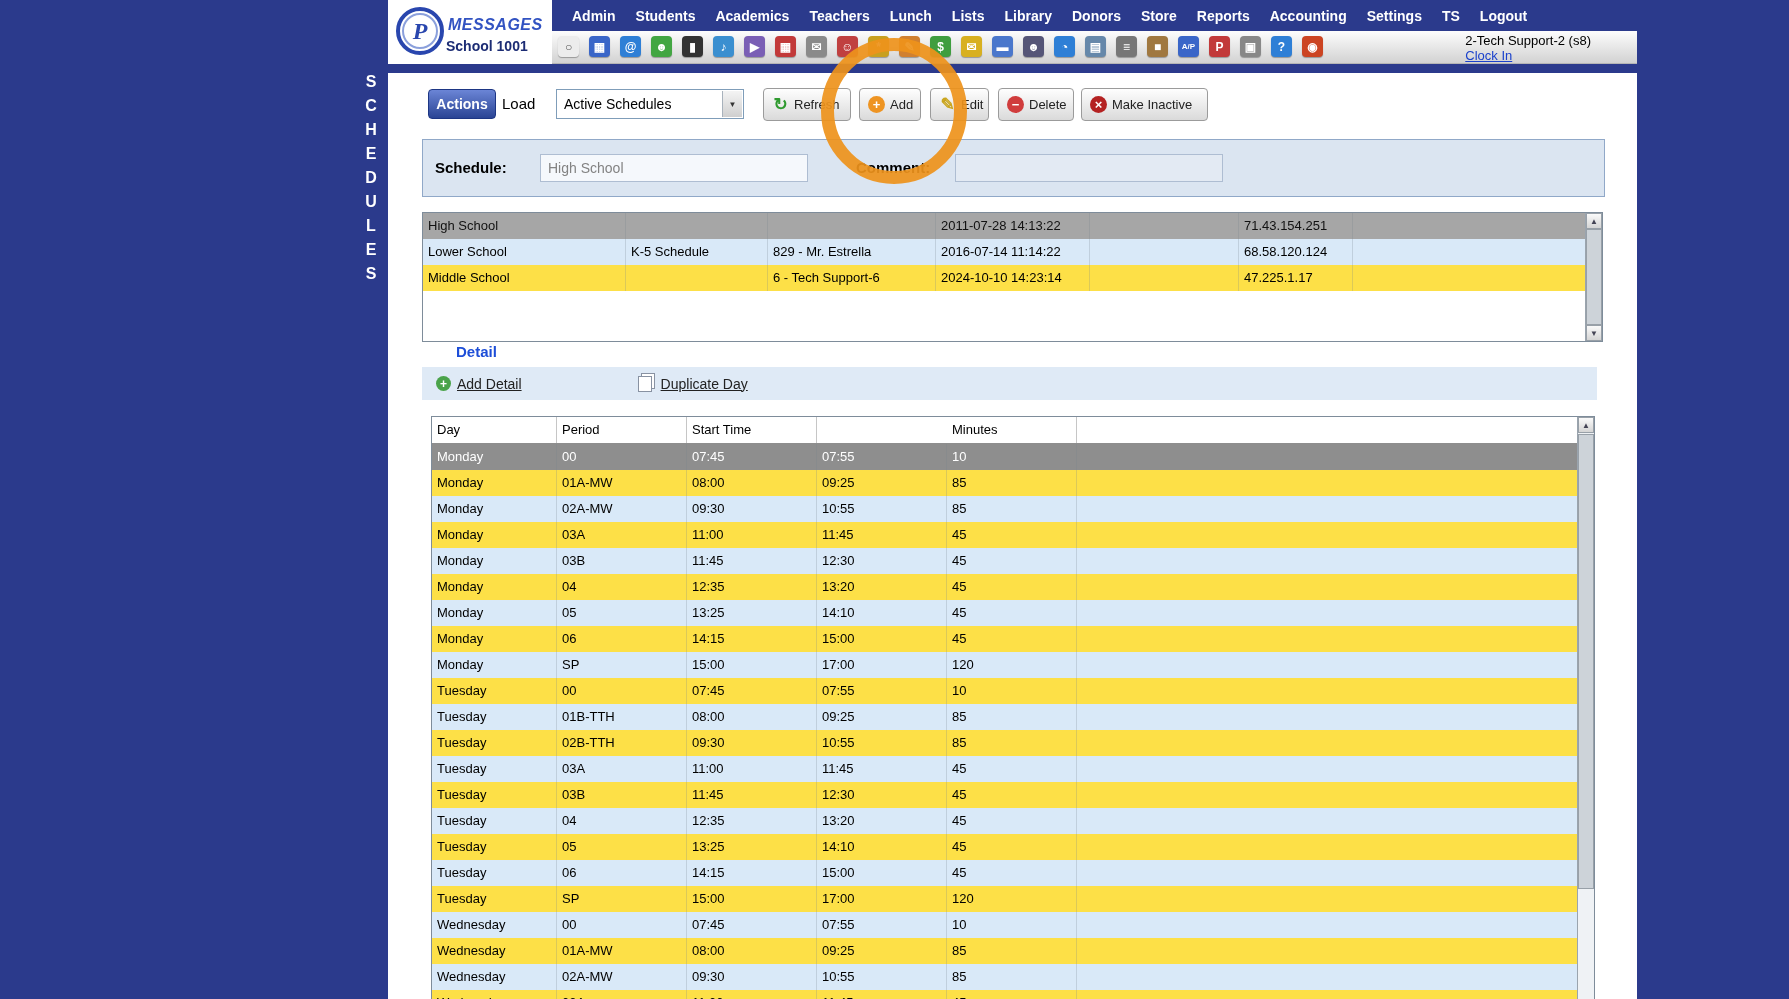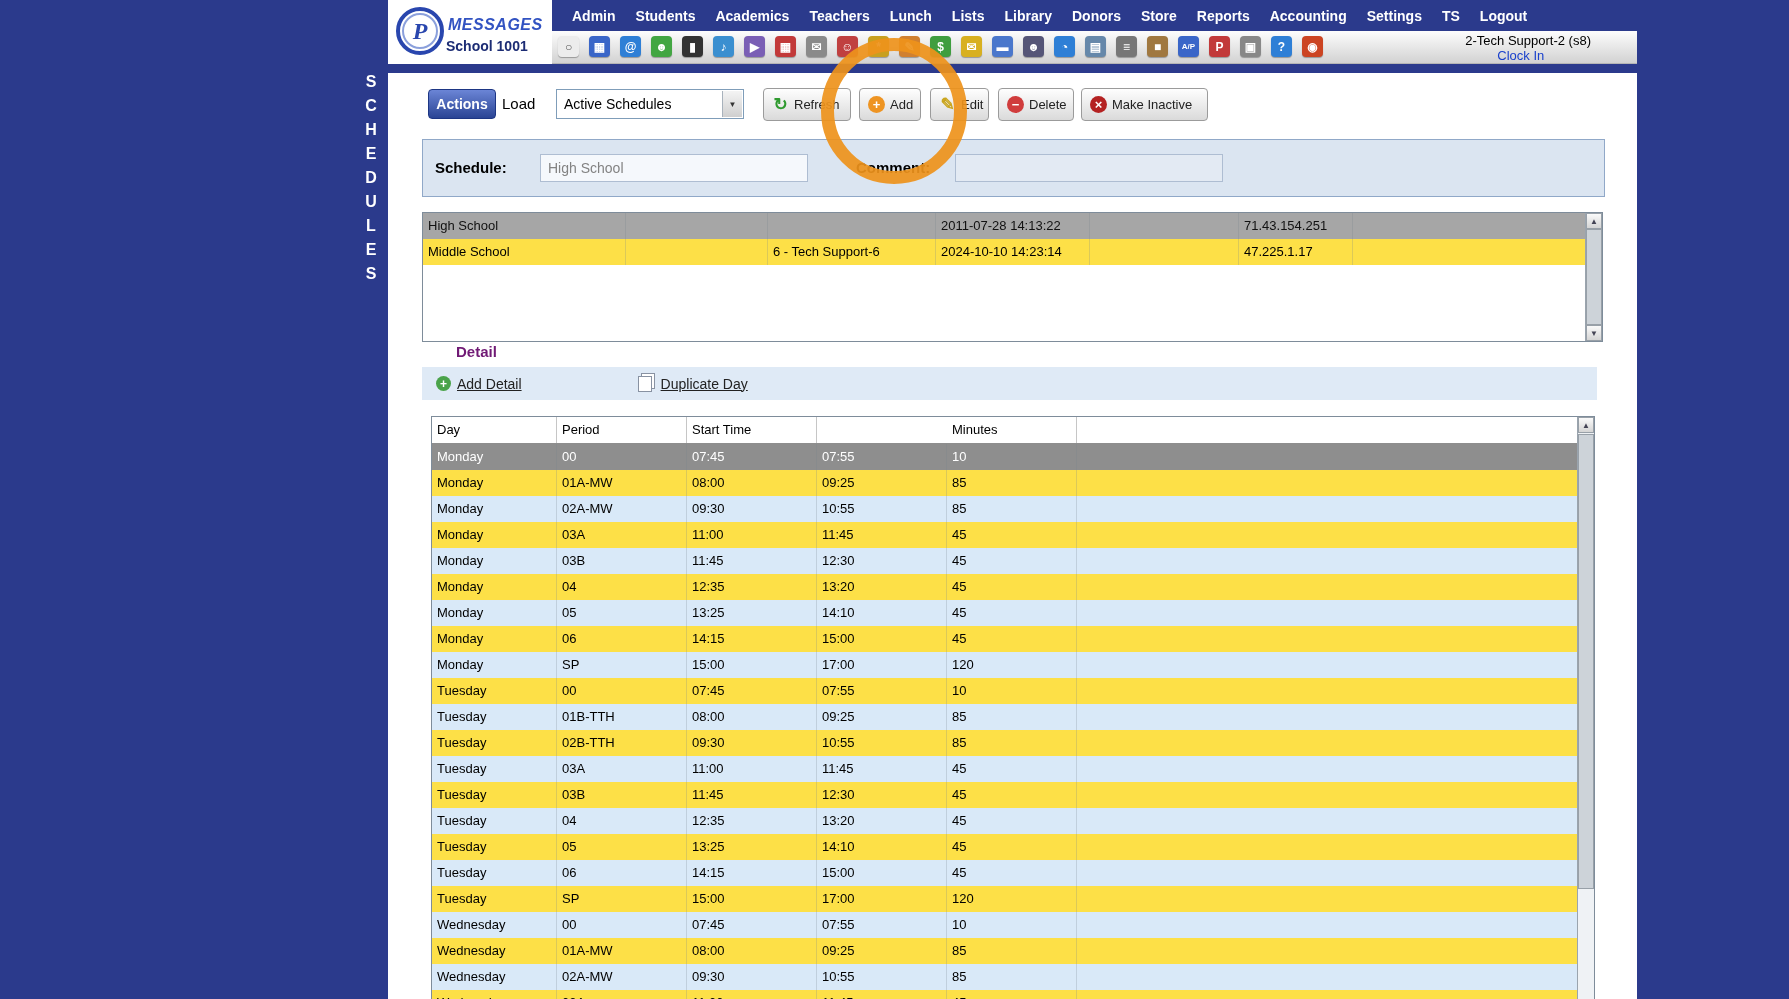--- a/index.html
+++ b/index.html
@@ -19,21 +19,21 @@
   .brand { position:absolute; left:60px; top:16px; font-style:italic; font-weight:bold; font-size:16px; color:#3253c2; letter-spacing:0.5px; }
   .school { position:absolute; left:58px; top:38px; font-weight:bold; font-size:14px; color:#1c2c74; }
 
   .nav { position:absolute; left:164px; top:0; right:0; height:31px; background:#2b3a8c; display:flex; align-items:center; padding-left:10px; box-sizing:border-box; z-index:2; }
   .nav-item { color:#fff; font-weight:bold; font-size:14px; padding:0 10px; cursor:pointer; white-space:nowrap; }
 
   .toolbar { position:absolute; left:164px; top:31px; right:0; height:33px; background:linear-gradient(#fdfdfd,#d2d2d2); border-bottom:1px solid #b5b5b5; box-sizing:border-box; z-index:2; }
   .icons { position:absolute; left:6px; top:5px; display:flex; gap:10px; }
   .tbicon { width:21px; height:21px; border-radius:4px; display:flex; align-items:center; justify-content:center; font-size:12px; font-weight:bold; cursor:pointer; box-shadow:0 1px 1px rgba(0,0,0,0.3); }
   .userinfo { position:absolute; right:46px; top:2px; font-size:13px; color:#000; line-height:15px; }
-  .userinfo a { color:#1a41cc; cursor:pointer;margin-left:32px; }
+  .userinfo a { color:#1a41cc; text-decoration:underline; cursor:pointer; }
   .strip { position:absolute; left:0; top:64px; width:100%; height:9px; background:#2b3a8c; }
 
   
   .actions-btn { position:absolute; left:40px; top:89px; width:68px; height:30px; background:linear-gradient(#6b85d6,#2a4494); border:1px solid #1d3684; border-radius:4px; color:#fff; font-weight:bold; font-size:14px; display:flex; align-items:center; justify-content:center; box-sizing:border-box; cursor:pointer; }
   .load-label { position:absolute; left:114px; top:89px; height:30px; line-height:30px; font-size:15px; color:#000; }
   .select { position:absolute; left:168px; top:89px; width:188px; height:30px; background:#fff; border:1px solid #7f9db9; box-sizing:border-box; font-size:14px; cursor:pointer; }
   .select .txt { position:absolute; left:7px; top:0; line-height:28px; }
   .select .arrow { position:absolute; right:1px; top:1px; bottom:1px; width:19px; background:linear-gradient(#f4f4f4,#cfcfcf); border-left:1px solid #a8b2bc; display:flex; align-items:center; justify-content:center; font-size:8px; color:#333; }
 
   .gbtn { position:absolute; top:88px; height:33px; background:linear-gradient(#fefefe,#dadada); border:1px solid #9b9b9b; border-radius:4px; display:flex; align-items:center; gap:5px; padding:0 8px; box-sizing:border-box; font-size:13px; color:#222; cursor:pointer; white-space:nowrap; }
@@ -59,21 +59,21 @@
   .trow.dsel { background:#8e8e8e; color:#fff; }
   .tcell { font-size:13px; line-height:26px; padding-left:5px; box-sizing:border-box; border-right:1px solid rgba(120,130,140,0.25); overflow:hidden; white-space:nowrap; flex:0 0 auto; }
 
   .sb { position:absolute; top:0; right:0; bottom:0; width:17px; background:#eff2f5; border-left:1px solid #9aa4ae; box-sizing:border-box; }
   .sb-btn { position:absolute; left:0; width:16px; height:16px; background:linear-gradient(#fafafa,#d5d5d5); border:1px solid #98a0a8; box-sizing:border-box; display:flex; align-items:center; justify-content:center; font-size:8px; color:#445; cursor:pointer; }
   .sb-thumb { position:absolute; left:0; width:16px; background:#cdd3d9; border:1px solid #98a0a8; box-sizing:border-box; cursor:pointer; }
   #sch-sb .up { top:0; } #sch-sb .down { bottom:0; } #sch-sb .sb-thumb { top:16px; bottom:16px; }
   #det-sb .up { top:0; } #det-sb .sb-thumb { top:17px; height:455px; }
 
   
-  .detail-title { position:absolute; left:68px; top:343px; font-weight:bold; font-size:15px; color:#701a75; }
+  .detail-title { position:absolute; left:68px; top:343px; font-weight:bold; font-size:15px; color:#1d4ed8; }
   .linksbar { position:absolute; left:34px; top:367px; width:1175px; height:33px; background:#dfeaf6; display:flex; align-items:center; padding-left:14px; box-sizing:border-box; }
   .linkitem { display:flex; align-items:center; gap:6px; cursor:pointer; }
   .linkitem .lbl { font-size:14px; color:#222; text-decoration:underline; }
   .plus-circle { width:15px; height:15px; border-radius:50%; background:#4aa34a; color:#fff; font-size:12px; font-weight:bold; display:flex; align-items:center; justify-content:center; }
   .copy-icon { width:12px; height:14px; background:#fff; border:1px solid #8892a2; box-shadow:3px -3px 0 -1px #fff, 3px -3px 0 0 #8892a2; margin-right:3px; }
   .linkitem.second { margin-left:116px; }
 
   
   .annot { position:absolute; left:433px; top:38px; width:146px; height:146px; border:13px solid rgba(238,146,27,0.92); border-radius:50%; box-sizing:border-box; z-index:60; pointer-events:none; }
 </style>
@@ -197,20 +197,29 @@
       <div class="tcontent" id="sch-content">
           <div class="trow sel">
             <div class="tcell" style="width: 203px;">High School</div>
             <div class="tcell" style="width: 142px;"></div>
             <div class="tcell" style="width: 168px;"></div>
             <div class="tcell" style="width: 154px;">2011-07-28 14:13:22</div>
             <div class="tcell" style="width: 149px;"></div>
             <div class="tcell" style="width: 114px;">71.43.154.251</div>
             <div class="tcell" style="width: 234px;"></div>
           </div>
+          <div class="trow alt">
+            <div class="tcell" style="width: 203px;">Lower School</div>
+            <div class="tcell" style="width: 142px;">K-5 Schedule</div>
+            <div class="tcell" style="width: 168px;">829 - Mr. Estrella</div>
+            <div class="tcell" style="width: 154px;">2016-07-14 11:14:22</div>
+            <div class="tcell" style="width: 149px;"></div>
+            <div class="tcell" style="width: 114px;">68.58.120.124</div>
+            <div class="tcell" style="width: 234px;"></div>
+          </div>
           <div class="trow">
             <div class="tcell" style="width: 203px;">Middle School</div>
             <div class="tcell" style="width: 142px;"></div>
             <div class="tcell" style="width: 168px;">6 - Tech Support-6</div>
             <div class="tcell" style="width: 154px;">2024-10-10 14:23:14</div>
             <div class="tcell" style="width: 149px;"></div>
             <div class="tcell" style="width: 114px;">47.225.1.17</div>
             <div class="tcell" style="width: 234px;"></div>
           </div>
         </div>

